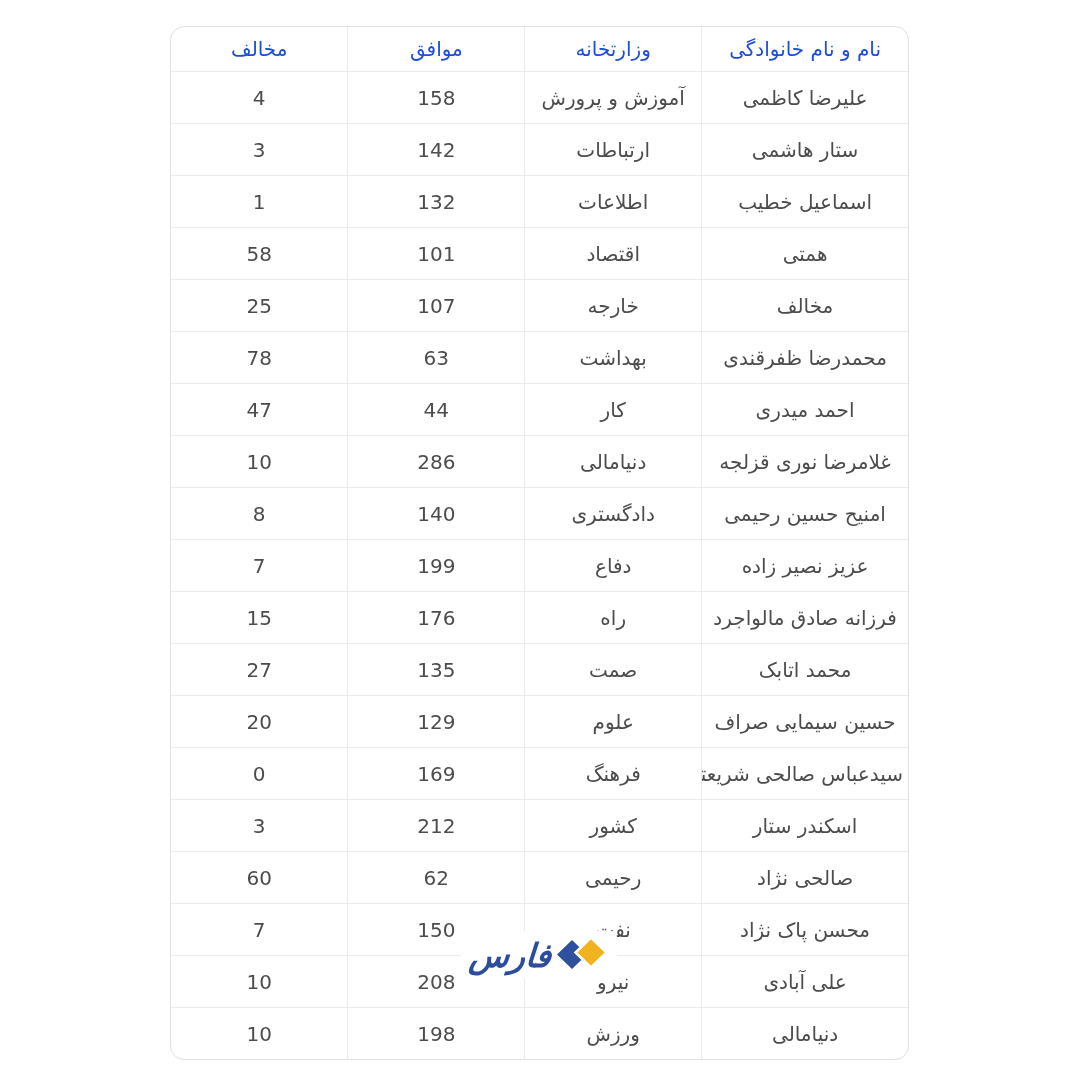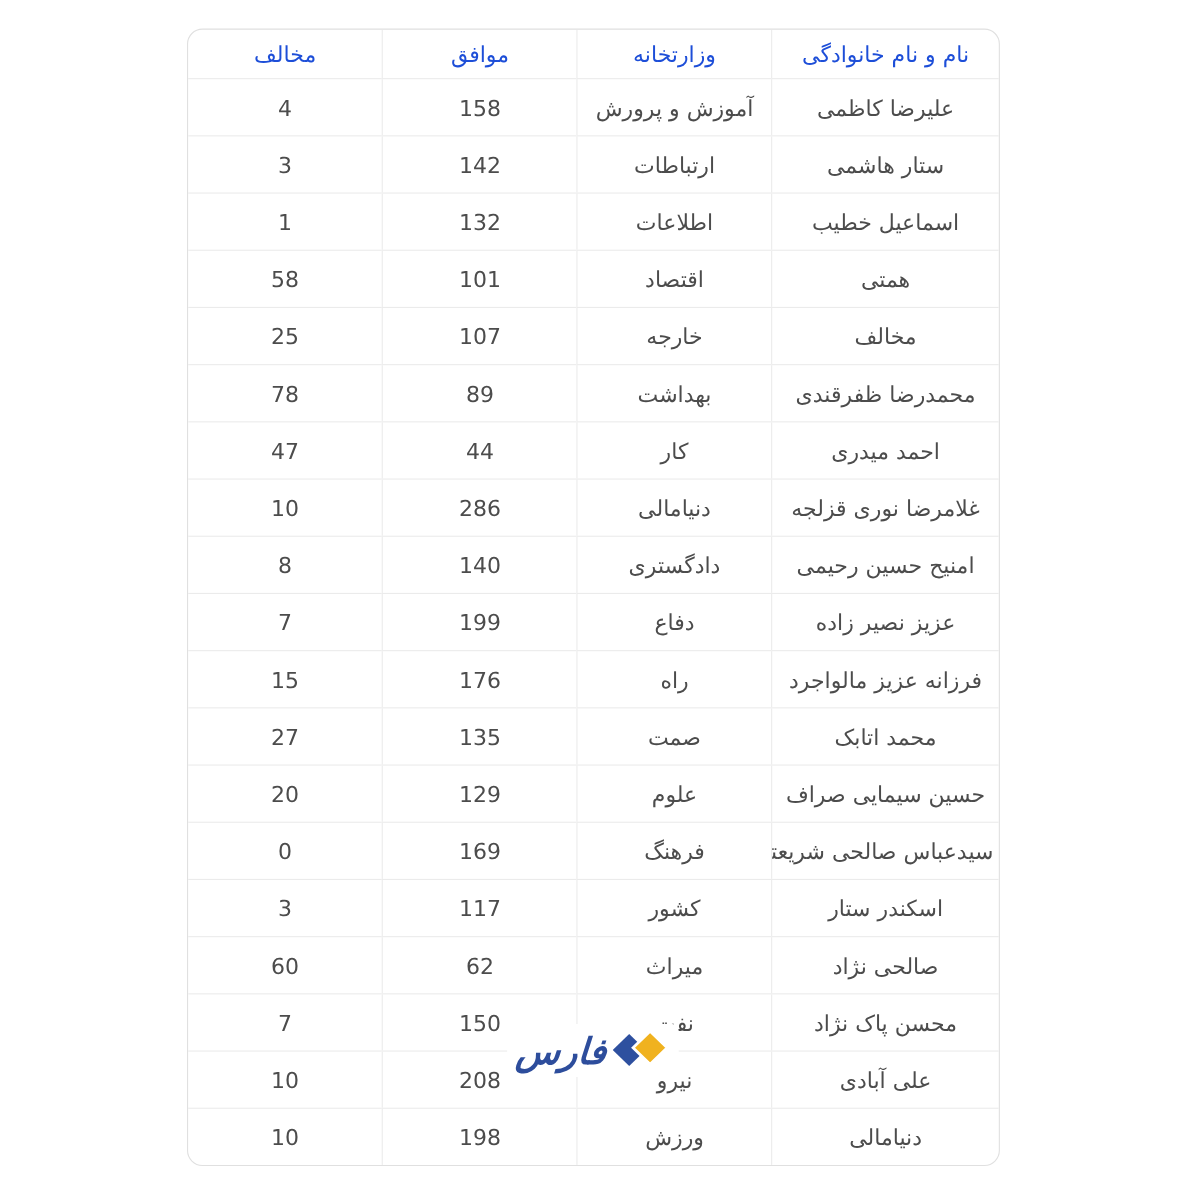--- a/index.html
+++ b/index.html
@@ -129,21 +129,21 @@
           </tr>
           <tr>
             <td>مخالف</td>
             <td>خارجه</td>
             <td>107</td>
             <td>25</td>
           </tr>
           <tr>
             <td>محمدرضا ظفرقندی</td>
             <td>بهداشت</td>
-            <td>89</td>
+            <td>63</td>
             <td>78</td>
           </tr>
           <tr>
             <td>احمد میدری</td>
             <td>کار</td>
             <td>44</td>
             <td>47</td>
           </tr>
           <tr>
             <td>غلامرضا نوری قزلجه</td>
@@ -157,21 +157,21 @@
             <td>140</td>
             <td>8</td>
           </tr>
           <tr>
             <td>عزیز نصیر زاده</td>
             <td>دفاع</td>
             <td>199</td>
             <td>7</td>
           </tr>
           <tr>
-            <td>فرزانه عزیز مالواجرد</td>
+            <td>فرزانه صادق مالواجرد</td>
             <td>راه</td>
             <td>176</td>
             <td>15</td>
           </tr>
           <tr>
             <td>محمد اتابک</td>
             <td>صمت</td>
             <td>135</td>
             <td>27</td>
           </tr>
@@ -183,26 +183,26 @@
           </tr>
           <tr>
             <td>سیدعباس صالحی شریعتی</td>
             <td>فرهنگ</td>
             <td>169</td>
             <td>0</td>
           </tr>
           <tr>
             <td>اسکندر ستار</td>
             <td>کشور</td>
-            <td>117</td>
+            <td>212</td>
             <td>3</td>
           </tr>
           <tr>
             <td>صالحی نژاد</td>
-            <td>میراث</td>
+            <td>رحیمی</td>
             <td>62</td>
             <td>60</td>
           </tr>
           <tr>
             <td>محسن پاک نژاد</td>
             <td>نفت</td>
             <td>150</td>
             <td>7</td>
           </tr>
           <tr>

